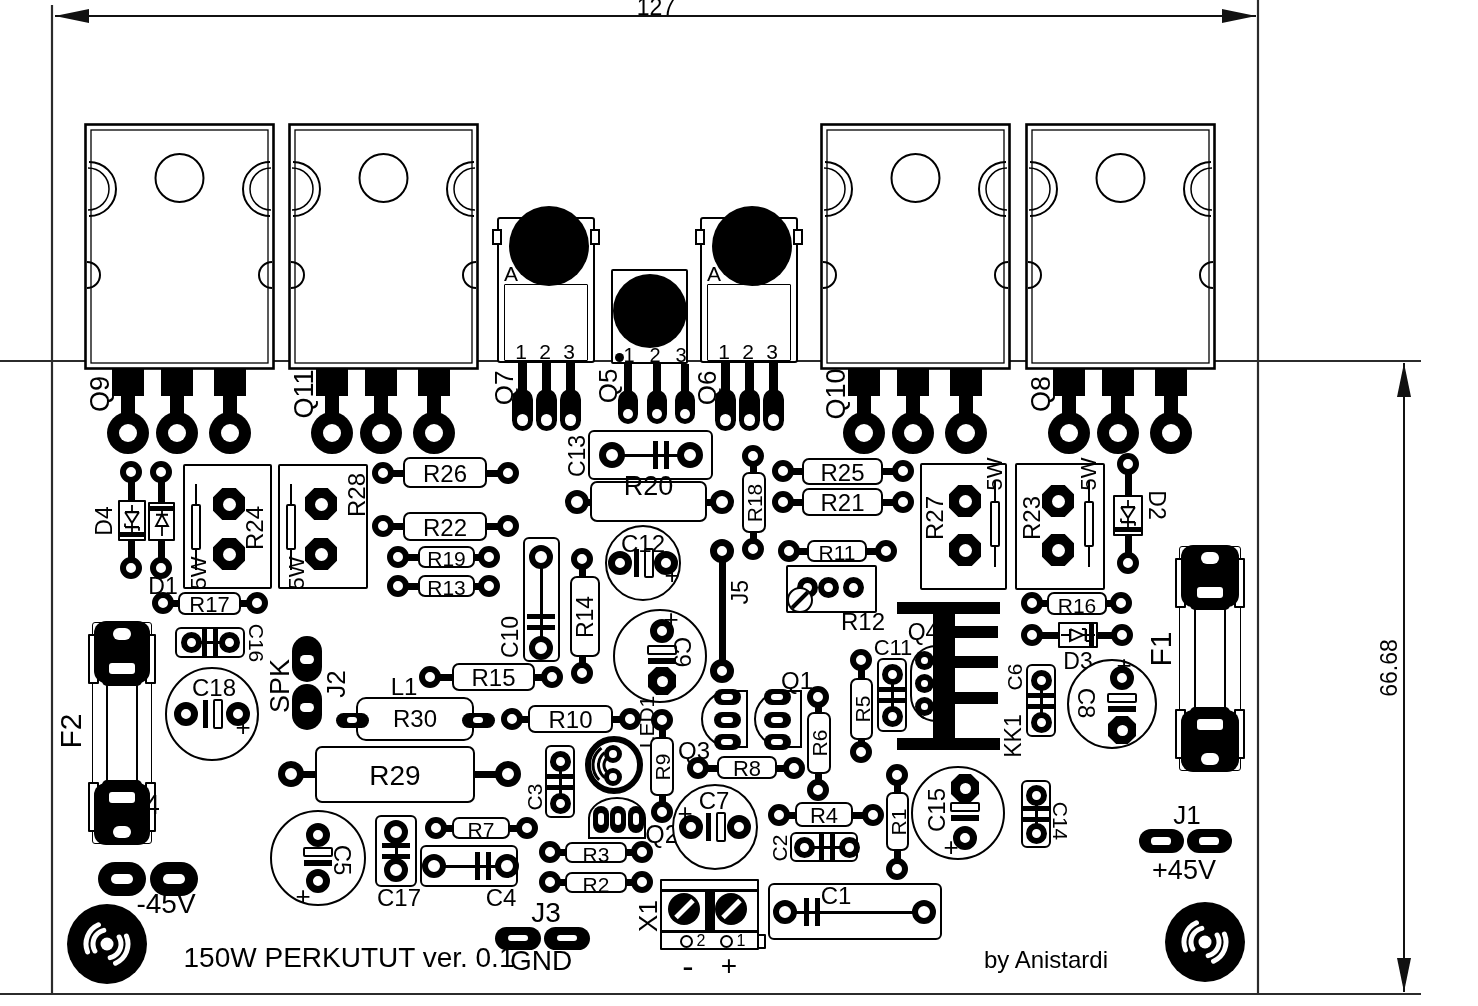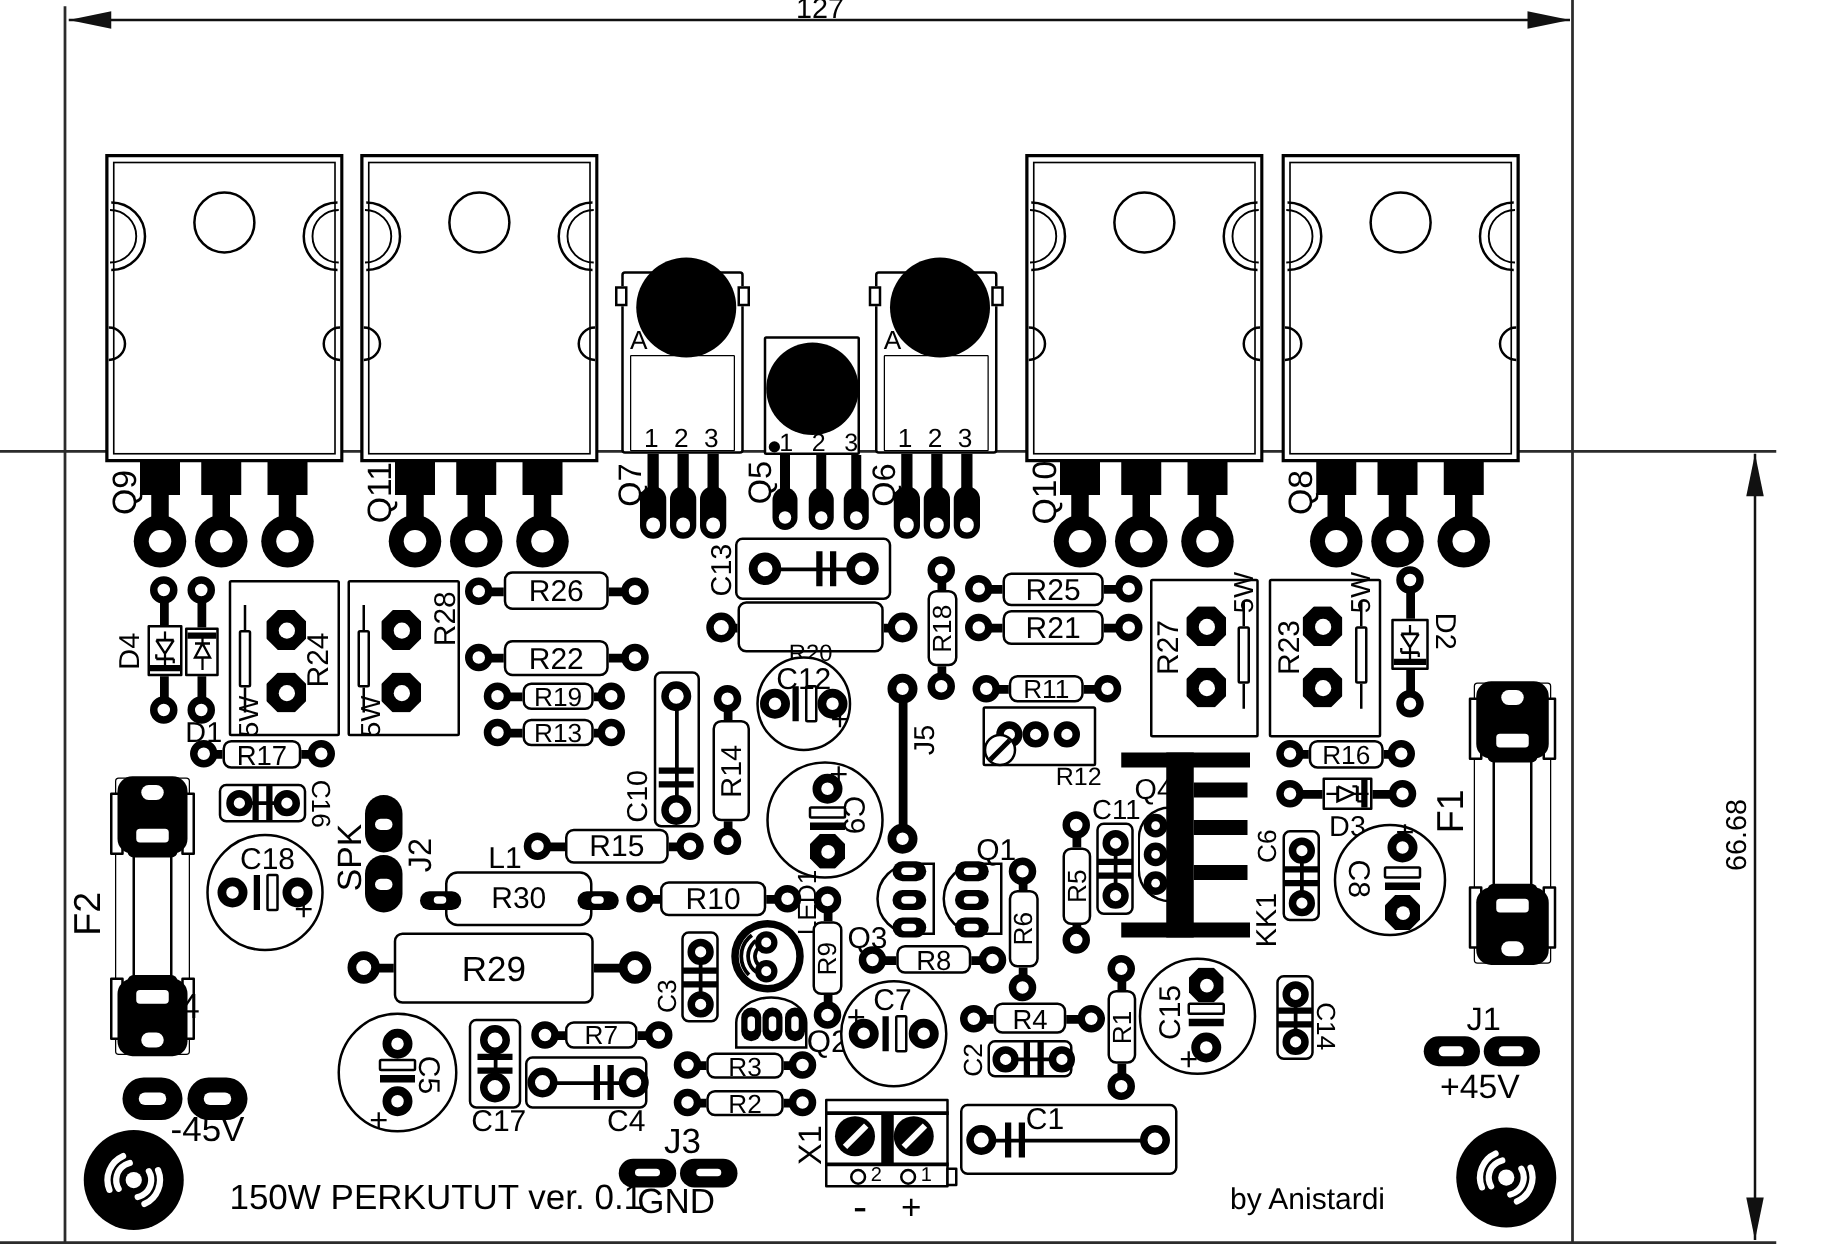--- a/index.html
+++ b/index.html
@@ -285,21 +285,21 @@
     <span class="abs" style="left:653px;top:441px;width:5px;height:28px;background:#000;"></span>
     <span class="abs" style="left:664px;top:441px;width:5px;height:28px;background:#000;"></span>
     <span class="abs" style="left:599px;top:442px;width:26px;height:26px;background:#fff;border:7.54px solid #000;border-radius:50%"></span>
     <span class="abs" style="left:677px;top:442px;width:26px;height:26px;background:#fff;border:7.54px solid #000;border-radius:50%"></span>
     <span class="lbl" style="left:577px;top:456px;font-size:23px;transform:translate(-50%,-50%) rotate(-90deg)">C13</span>
     <span class="abs" style="left:577px;top:498.5px;width:13px;height:7px;background:#000;"></span>
     <span class="abs" style="left:707px;top:498.5px;width:15px;height:7px;background:#000;"></span>
     <span class="abs" style="left:565px;top:490px;width:24px;height:24px;background:#fff;border:6.96px solid #000;border-radius:50%"></span>
     <span class="abs" style="left:710px;top:490px;width:24px;height:24px;background:#fff;border:6.96px solid #000;border-radius:50%"></span>
     <span class="abs" style="left:590px;top:481px;width:117px;height:41px;background:#fff;border:2.5px solid #000;border-radius:7px"></span>
-    <span class="lbl" style="left:648.5px;top:523px;font-size:19px;transform:translate(-50%,-50%) rotate(0deg)">R20</span>
+    <span class="lbl" style="left:648.5px;top:486px;font-size:27px;transform:translate(-50%,-50%) rotate(0deg)">R20</span>
     <span class="abs" style="left:605px;top:525px;width:76px;height:76px;background:#fff;border:2.6px solid #000;border-radius:38px"></span>
     <span class="abs" style="left:634px;top:549px;width:5px;height:28px;background:#000;"></span>
     <span class="abs" style="left:644px;top:548px;width:10px;height:30px;background:#fff;border:2px solid #000;border-radius:2px"></span>
     <span class="abs" style="left:608px;top:551px;width:24px;height:24px;background:#fff;border:7px solid #000;border-radius:50%"></span>
     <span class="abs" style="left:654px;top:551px;width:24px;height:24px;background:#fff;border:7px solid #000;border-radius:50%"></span>
     <span class="lbl" style="left:672px;top:575px;font-size:26px;transform:translate(-50%,-50%) rotate(0deg)">+</span>
     <span class="lbl" style="left:643px;top:544px;font-size:24px;transform:translate(-50%,-50%) rotate(0deg)">C12</span>
     <span class="abs" style="left:523px;top:537px;width:37px;height:125px;background:#fff;border:2.5px solid #000;border-radius:6px"></span>
     <span class="abs" style="left:539.5px;top:557px;width:3px;height:91px;background:#000;"></span>
     <span class="abs" style="left:527px;top:614px;width:28px;height:5px;background:#000;"></span>
@@ -348,21 +348,21 @@
     <span class="abs" style="left:778px;top:540px;width:22px;height:22px;background:#fff;border:6.38px solid #000;border-radius:50%"></span>
     <span class="abs" style="left:875px;top:540px;width:22px;height:22px;background:#fff;border:6.38px solid #000;border-radius:50%"></span>
     <span class="abs" style="left:807px;top:540px;width:60px;height:22px;background:#fff;border:2.5px solid #000;border-radius:7px"></span>
     <span class="lbl" style="left:837px;top:552px;font-size:21px;transform:translate(-50%,-50%) rotate(0deg)">R11</span>
     <span class="abs" style="left:786px;top:565px;width:91px;height:48px;background:#fff;border:2.5px solid #000;border-radius:2px"></span>
     <span class="abs" style="left:796.5px;top:576.5px;width:21px;height:21px;background:#fff;border:6.5px solid #000;border-radius:50%"></span>
     <span class="abs" style="left:817.5px;top:576.5px;width:21px;height:21px;background:#fff;border:6.5px solid #000;border-radius:50%"></span>
     <span class="abs" style="left:842.5px;top:576.5px;width:21px;height:21px;background:#fff;border:6.5px solid #000;border-radius:50%"></span>
     <span class="abs" style="left:787px;top:587px;width:26px;height:26px;background:#fff;border:2.5px solid #000;border-radius:13px"></span>
     <span class="abs" style="left:798px;top:589px;width:4px;height:22px;background:#000;transform:rotate(45deg)"></span>
-    <span class="lbl" style="left:863px;top:622px;font-size:20px;transform:translate(-50%,-50%) rotate(0deg)">R12</span>
+    <span class="lbl" style="left:863px;top:622px;font-size:24px;transform:translate(-50%,-50%) rotate(0deg)">R12</span>
     <span class="abs" style="left:920px;top:463px;width:87px;height:127px;background:#fff;border:2.5px solid #000;border-radius:2px"></span>
     <span class="abs" style="left:994px;top:481px;width:2px;height:20px;background:#000;"></span>
     <span class="abs" style="left:990px;top:501px;width:10px;height:46px;background:#fff;border:2px solid #000;border-radius:2px"></span>
     <span class="abs" style="left:994px;top:547px;width:2px;height:20px;background:#000;"></span>
     <span class="abs" style="left:949px;top:485px;width:32px;height:32px;background:#000;clip-path:polygon(29% 0,71% 0,100% 29%,100% 71%,71% 100%,29% 100%,0 71%,0 29%)"></span>
     <span class="abs" style="left:958.5px;top:494.5px;width:13px;height:13px;background:#fff;border-radius:50%"></span>
     <span class="abs" style="left:949px;top:534px;width:32px;height:32px;background:#000;clip-path:polygon(29% 0,71% 0,100% 29%,100% 71%,71% 100%,29% 100%,0 71%,0 29%)"></span>
     <span class="abs" style="left:958.5px;top:543.5px;width:13px;height:13px;background:#fff;border-radius:50%"></span>
     <span class="lbl" style="left:935px;top:518px;font-size:24px;transform:translate(-50%,-50%) rotate(-90deg)">R27</span>
     <span class="lbl" style="left:995px;top:474px;font-size:22px;transform:translate(-50%,-50%) rotate(-90deg)">5W</span>

